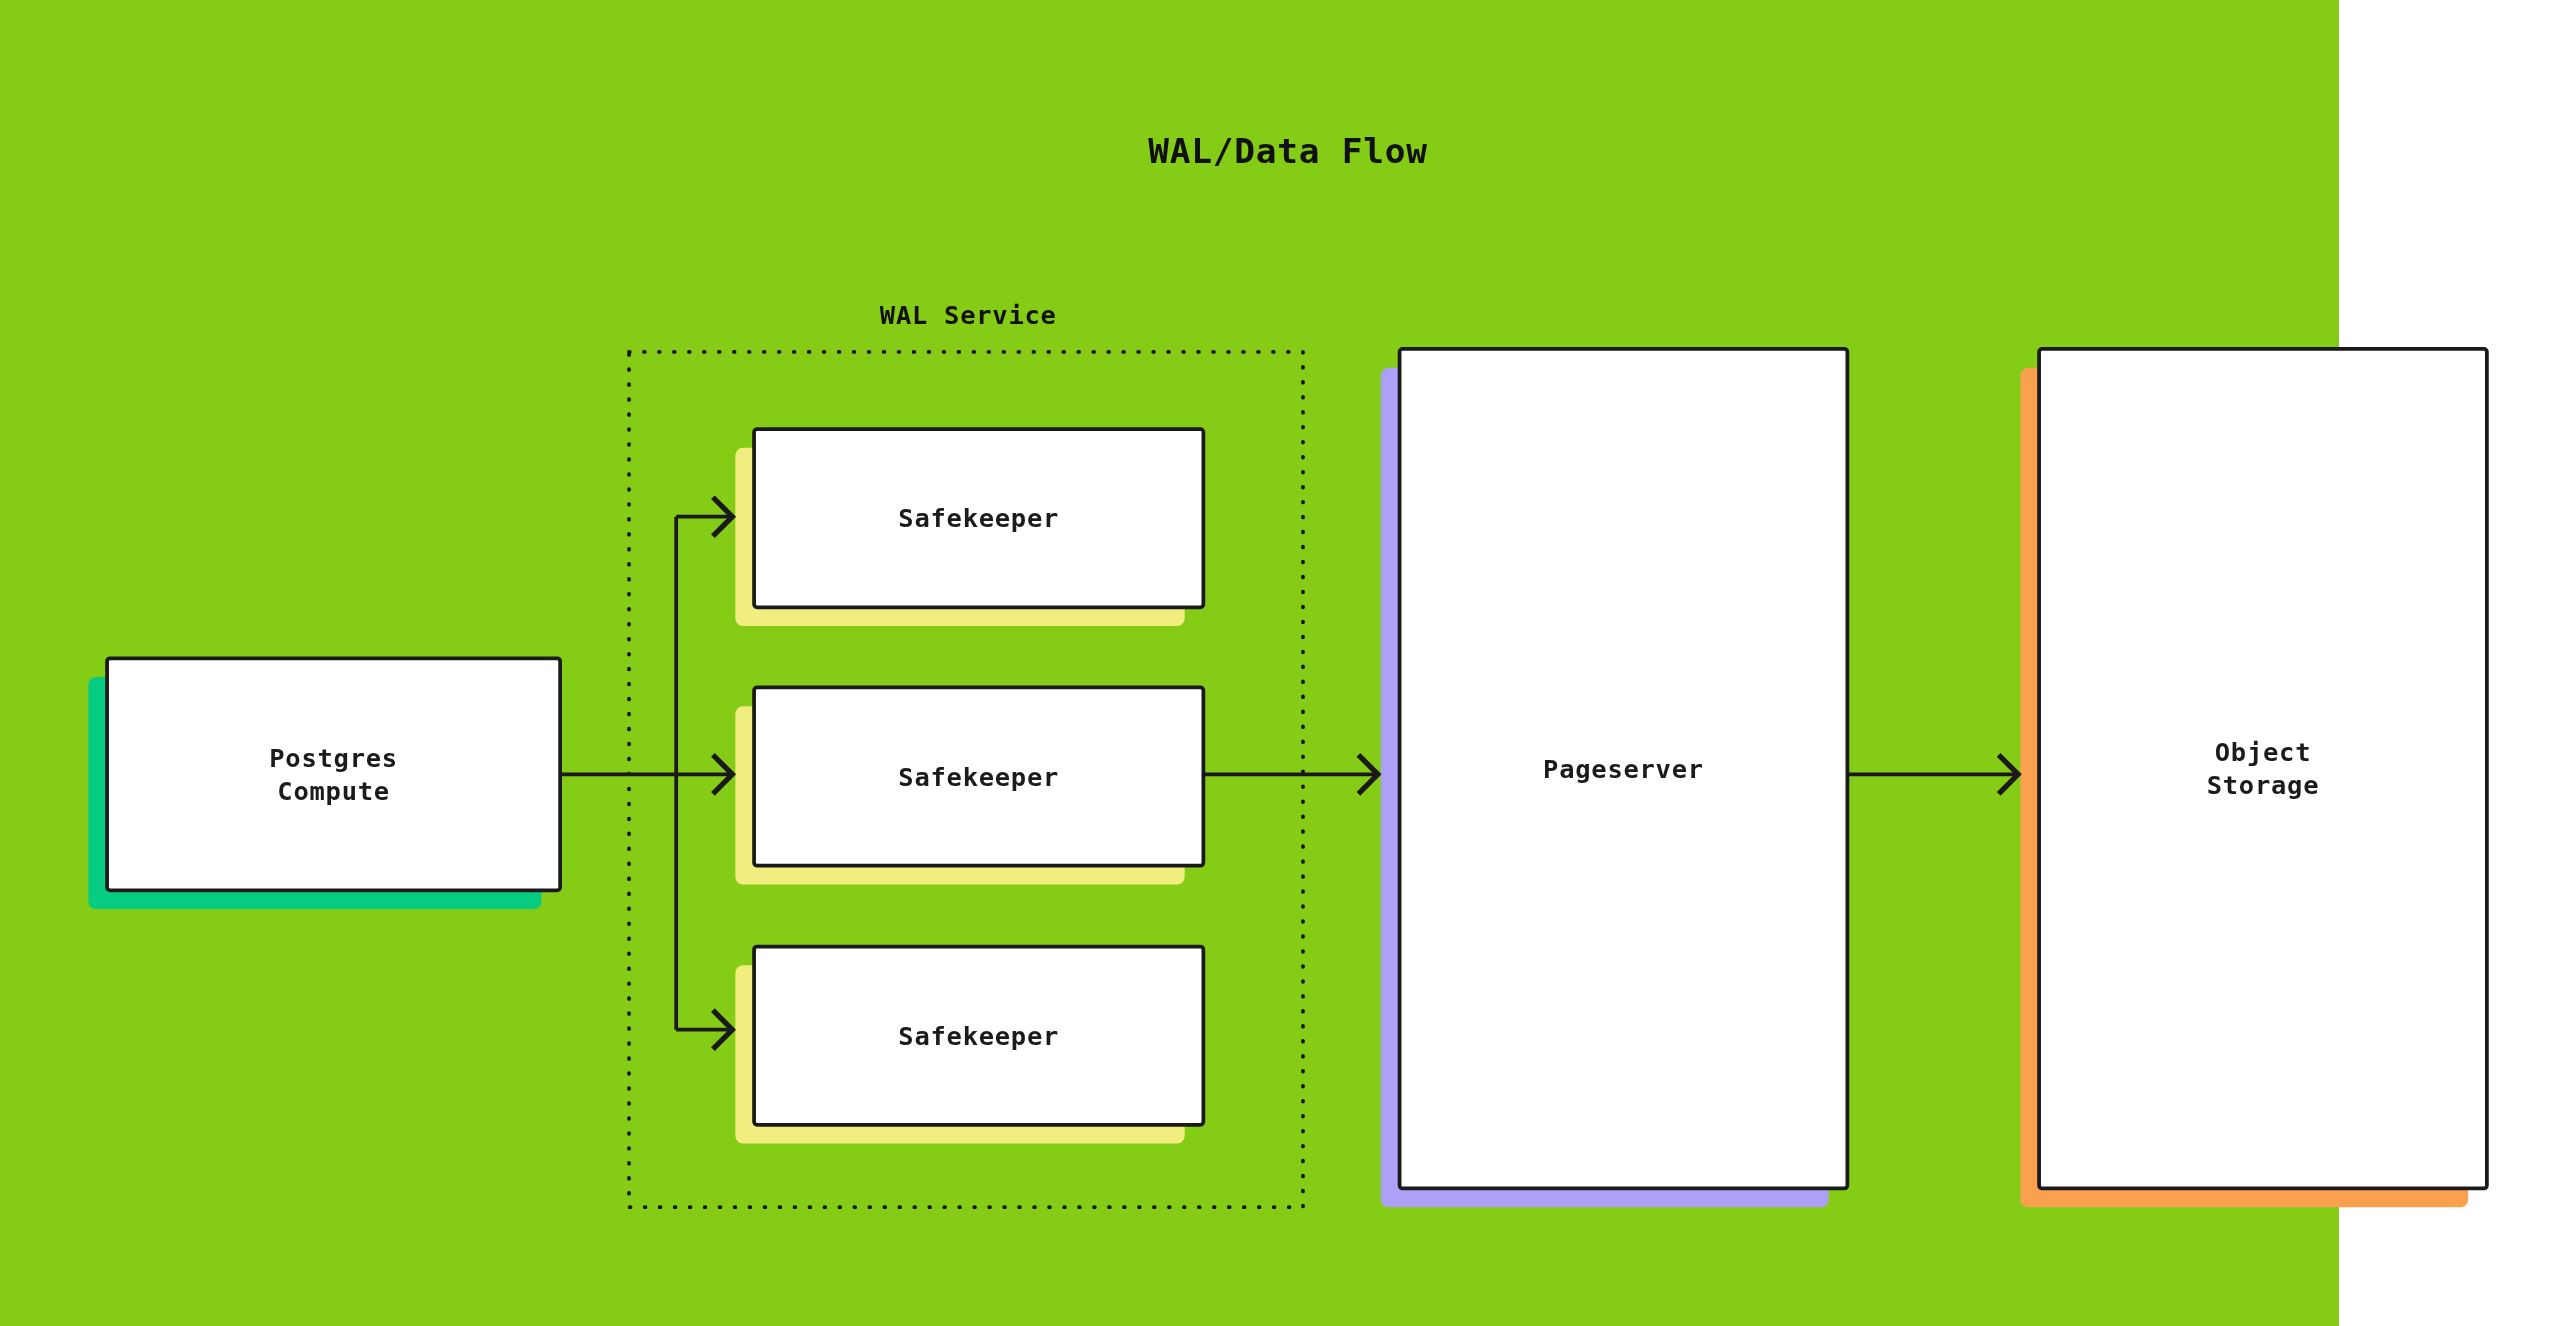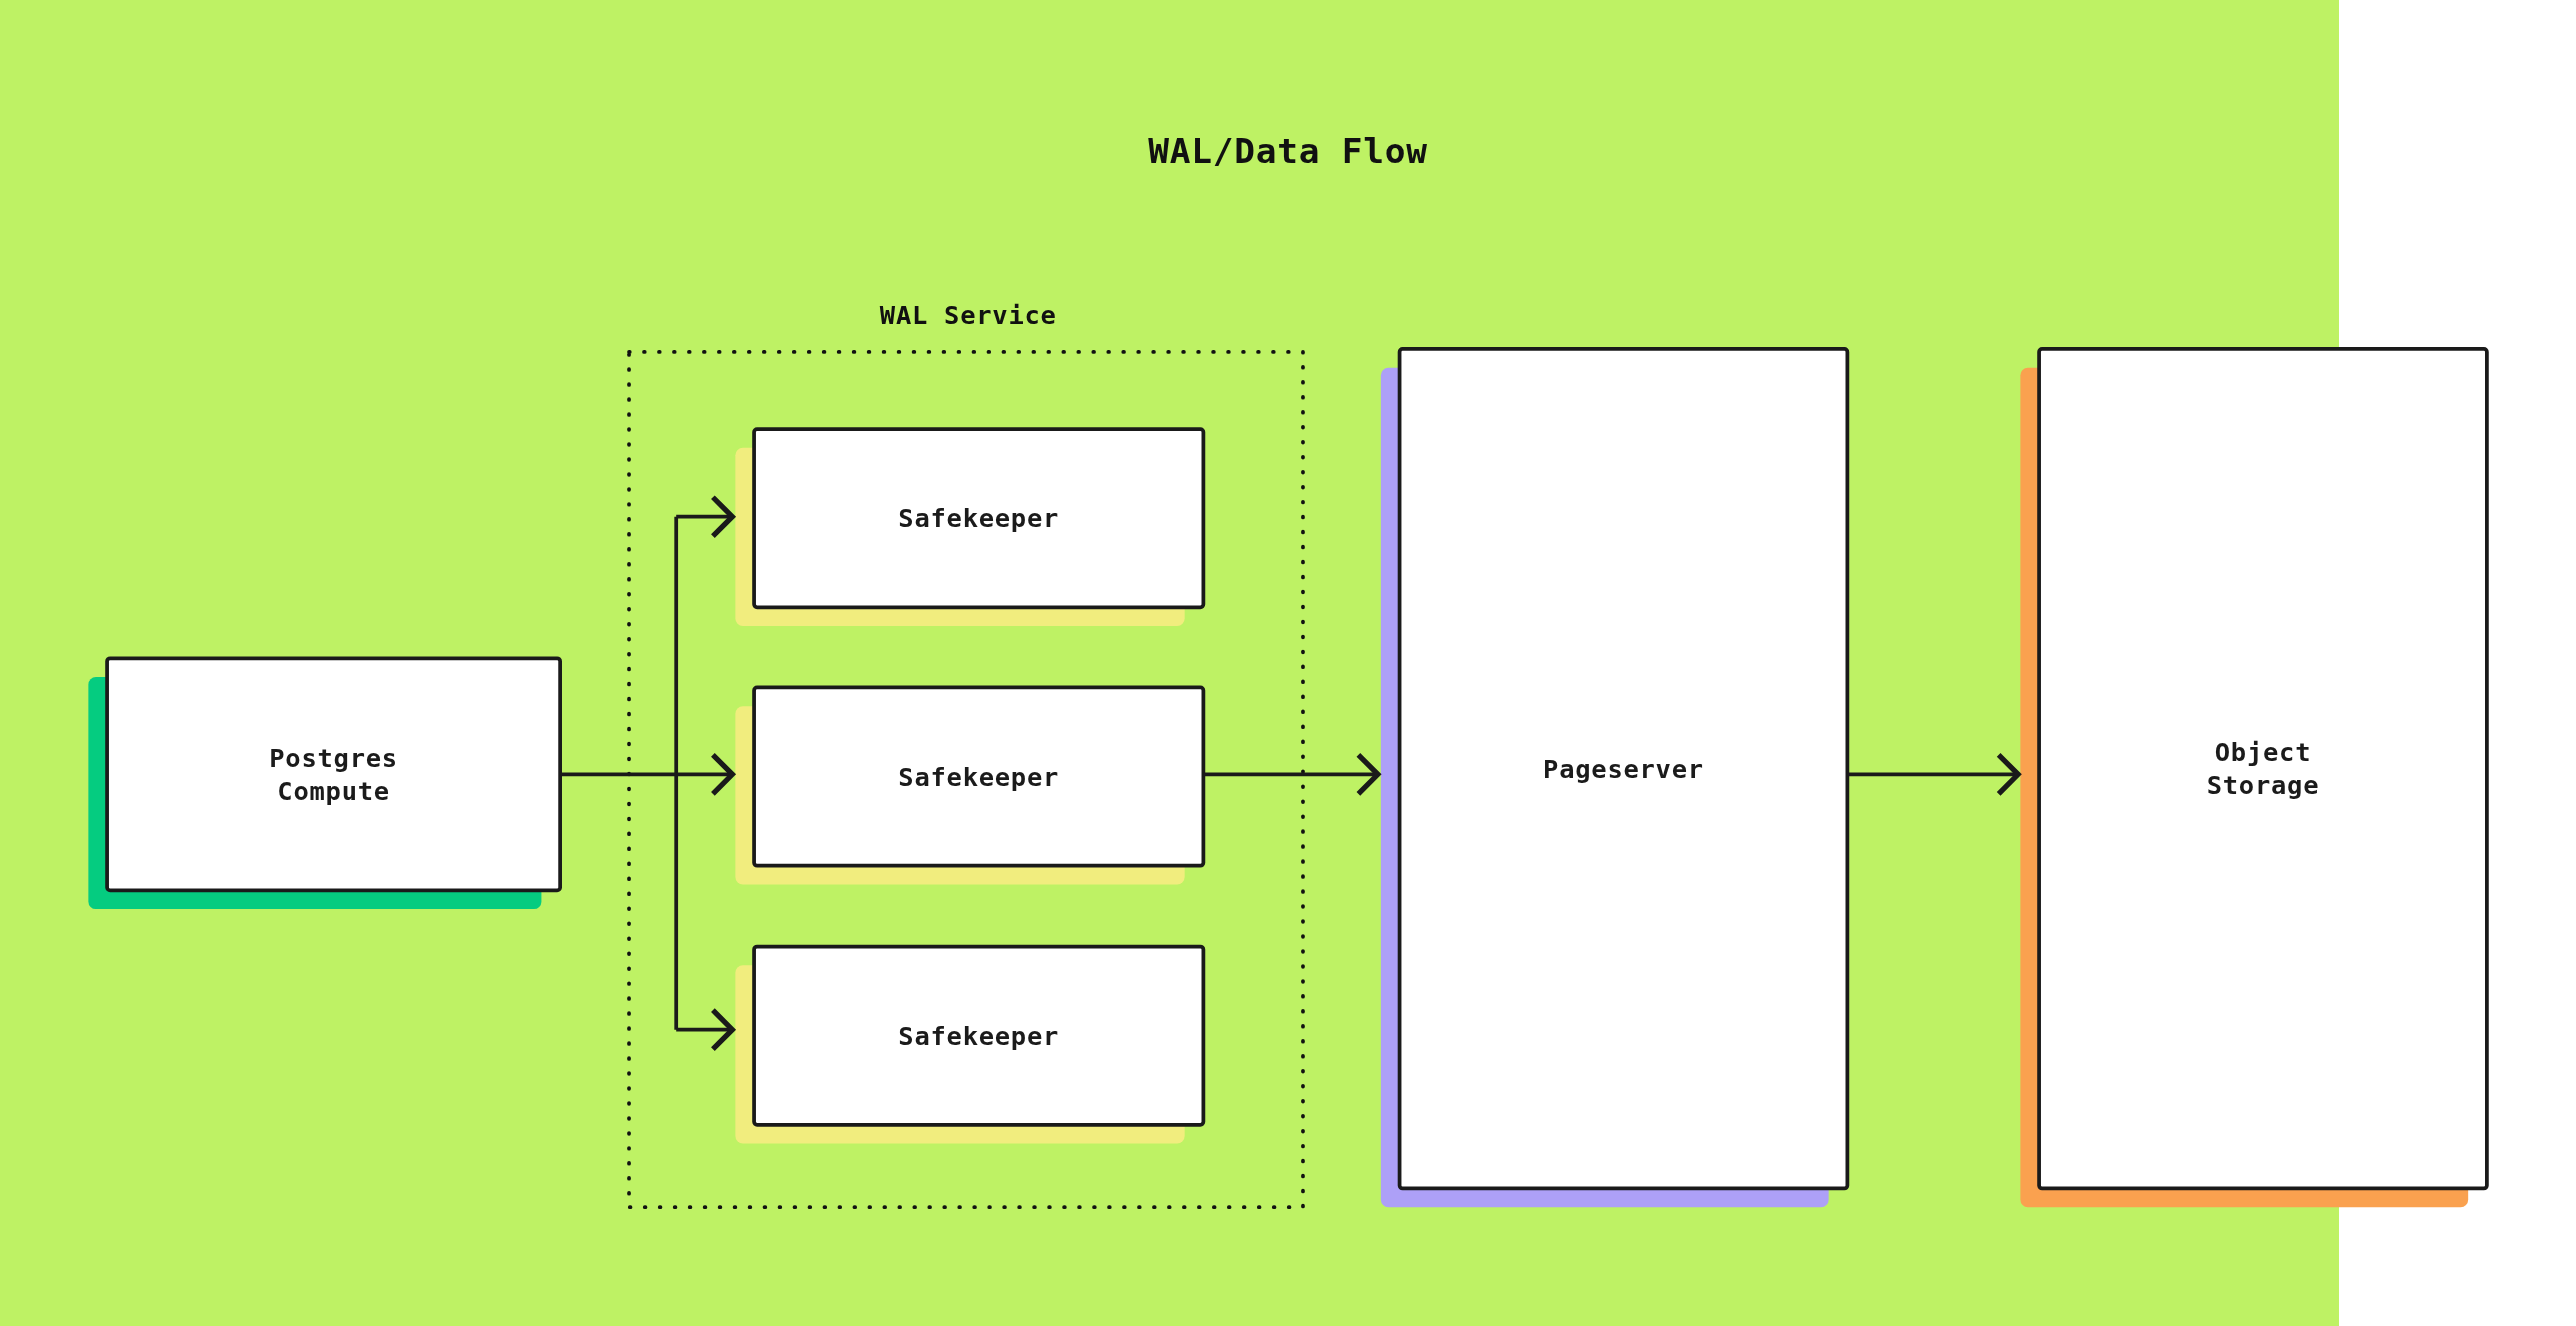--- a/index.html
+++ b/index.html
@@ -10,21 +10,21 @@
   body {
     width: 2576px;
     height: 1327px;
     font-family: "DejaVu Sans Mono", "Liberation Mono", monospace;
     overflow: hidden;
   }
   #diagram-root {
     position: relative;
     width: 2339px;
     height: 1327px;
-    background: #bef264;
+    background: #84cc16;
   }
   svg.diagram-canvas {
     position: absolute;
     top: 0;
     left: 0;
     width: 2576px;
     height: 1327px;
     display: block;
   }
   .title-text {

